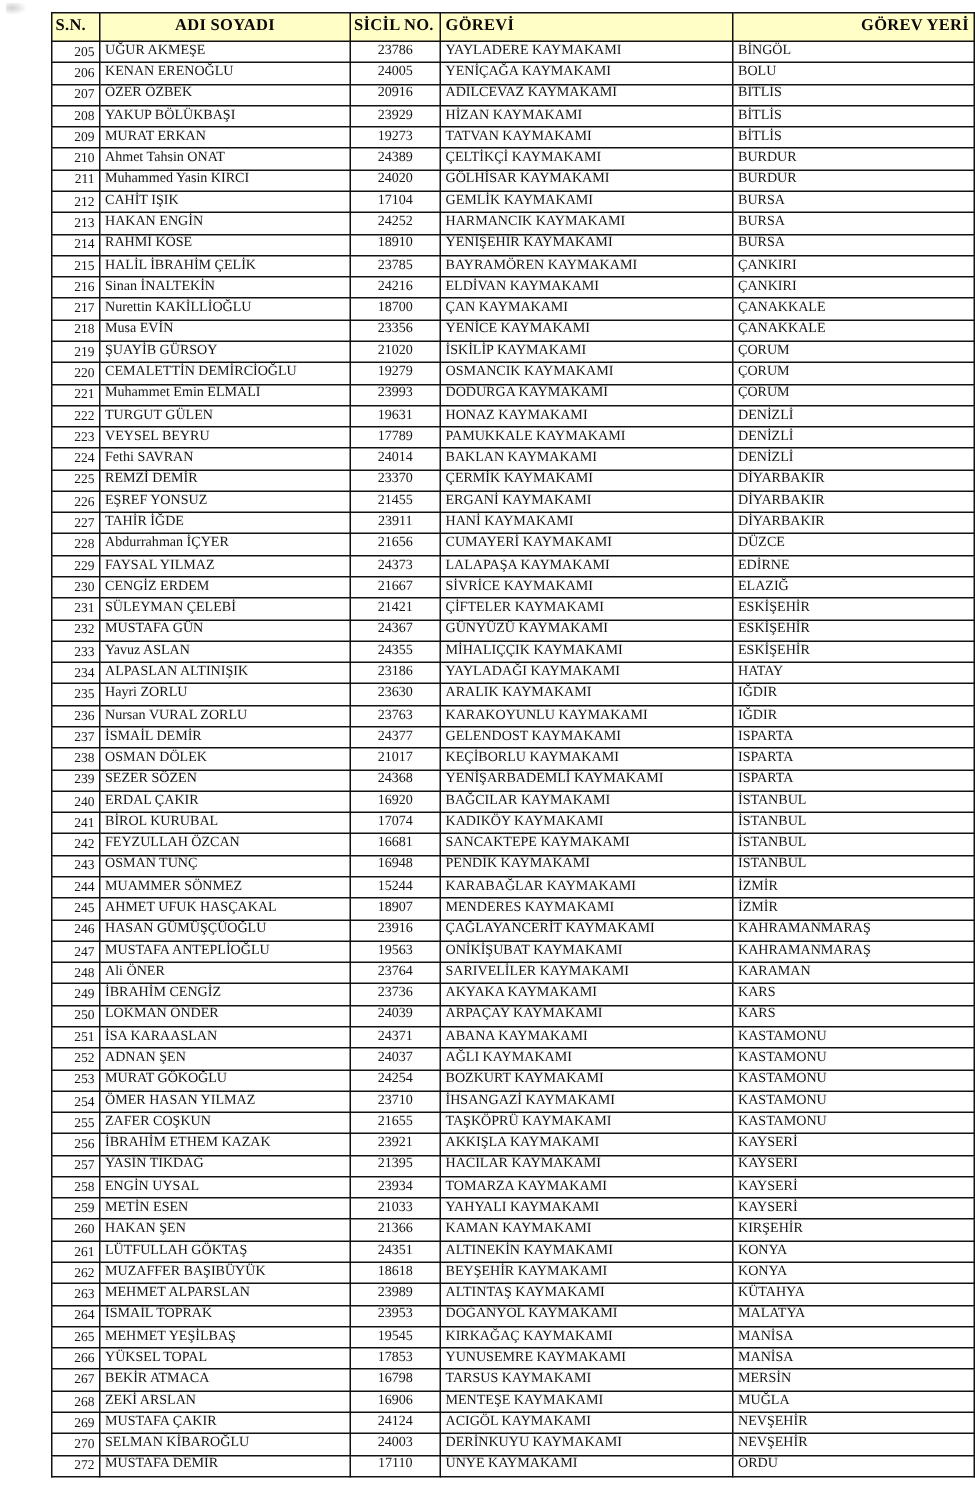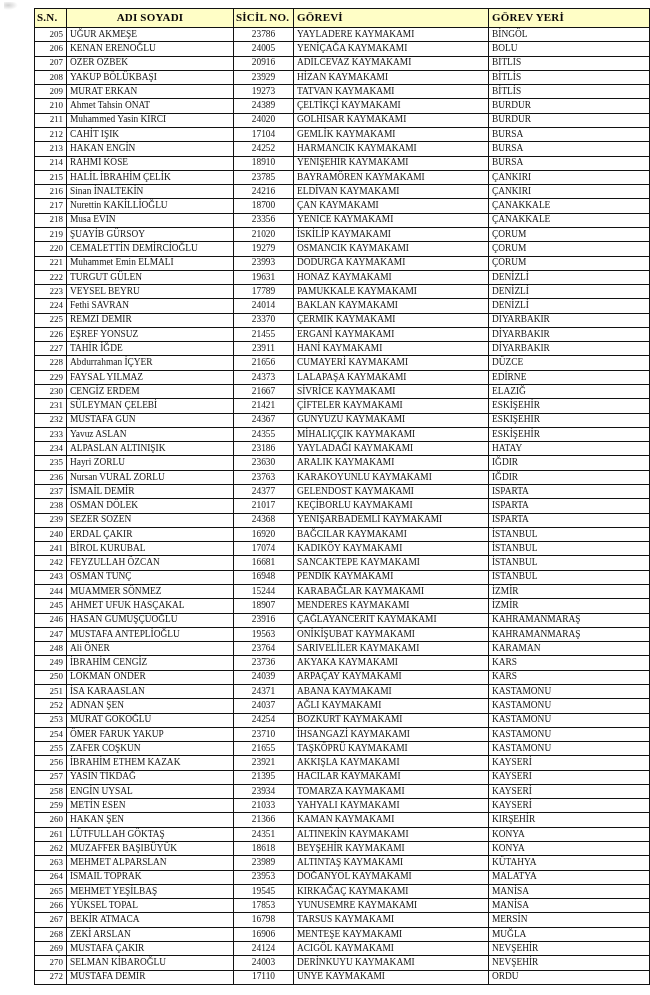--- a/index.html
+++ b/index.html
@@ -59,21 +59,21 @@
     height: 13px;
     line-height: 11px;
     color: #0e0e0e;
     text-transform: uppercase;
   }
 
   th.c-sn      { width: 26px;  text-align: left;   padding-left: 2px; }
   th.c-name    { width: 160px; text-align: center;   padding-left: 3px; }
   th.c-sicil   { width: 54px;  text-align: left;   padding-left: 2px; }
   th.c-gorev   { width: 188px; text-align: left;   padding-left: 3px; }
-  th.c-yer     { width: 154px; text-align: left; }
+  th.c-yer     { width: 154px; text-align: right; }
 
   tbody td {
     font-size: 9.4px;
     line-height: 11px;
     height: 11.6px;
     padding: 0.5px 2px 1.2px 2px;
     white-space: nowrap;
     overflow: hidden;
     vertical-align: middle;
   }
@@ -439,21 +439,21 @@
         </tr>
         <tr>
           <td class="sn">253</td>
           <td class="name">MURAT GÖKOĞLU</td>
           <td class="sicil">24254</td>
           <td class="gorev">BOZKURT KAYMAKAMI</td>
           <td class="yer">KASTAMONU</td>
         </tr>
         <tr>
           <td class="sn">254</td>
-          <td class="name">ÖMER FARUK YAKUP</td>
+          <td class="name">ÖMER HASAN YILMAZ</td>
           <td class="sicil">23710</td>
           <td class="gorev">İHSANGAZİ KAYMAKAMI</td>
           <td class="yer">KASTAMONU</td>
         </tr>
         <tr>
           <td class="sn">255</td>
           <td class="name">ZAFER COŞKUN</td>
           <td class="sicil">21655</td>
           <td class="gorev">TAŞKÖPRÜ KAYMAKAMI</td>
           <td class="yer">KASTAMONU</td>

